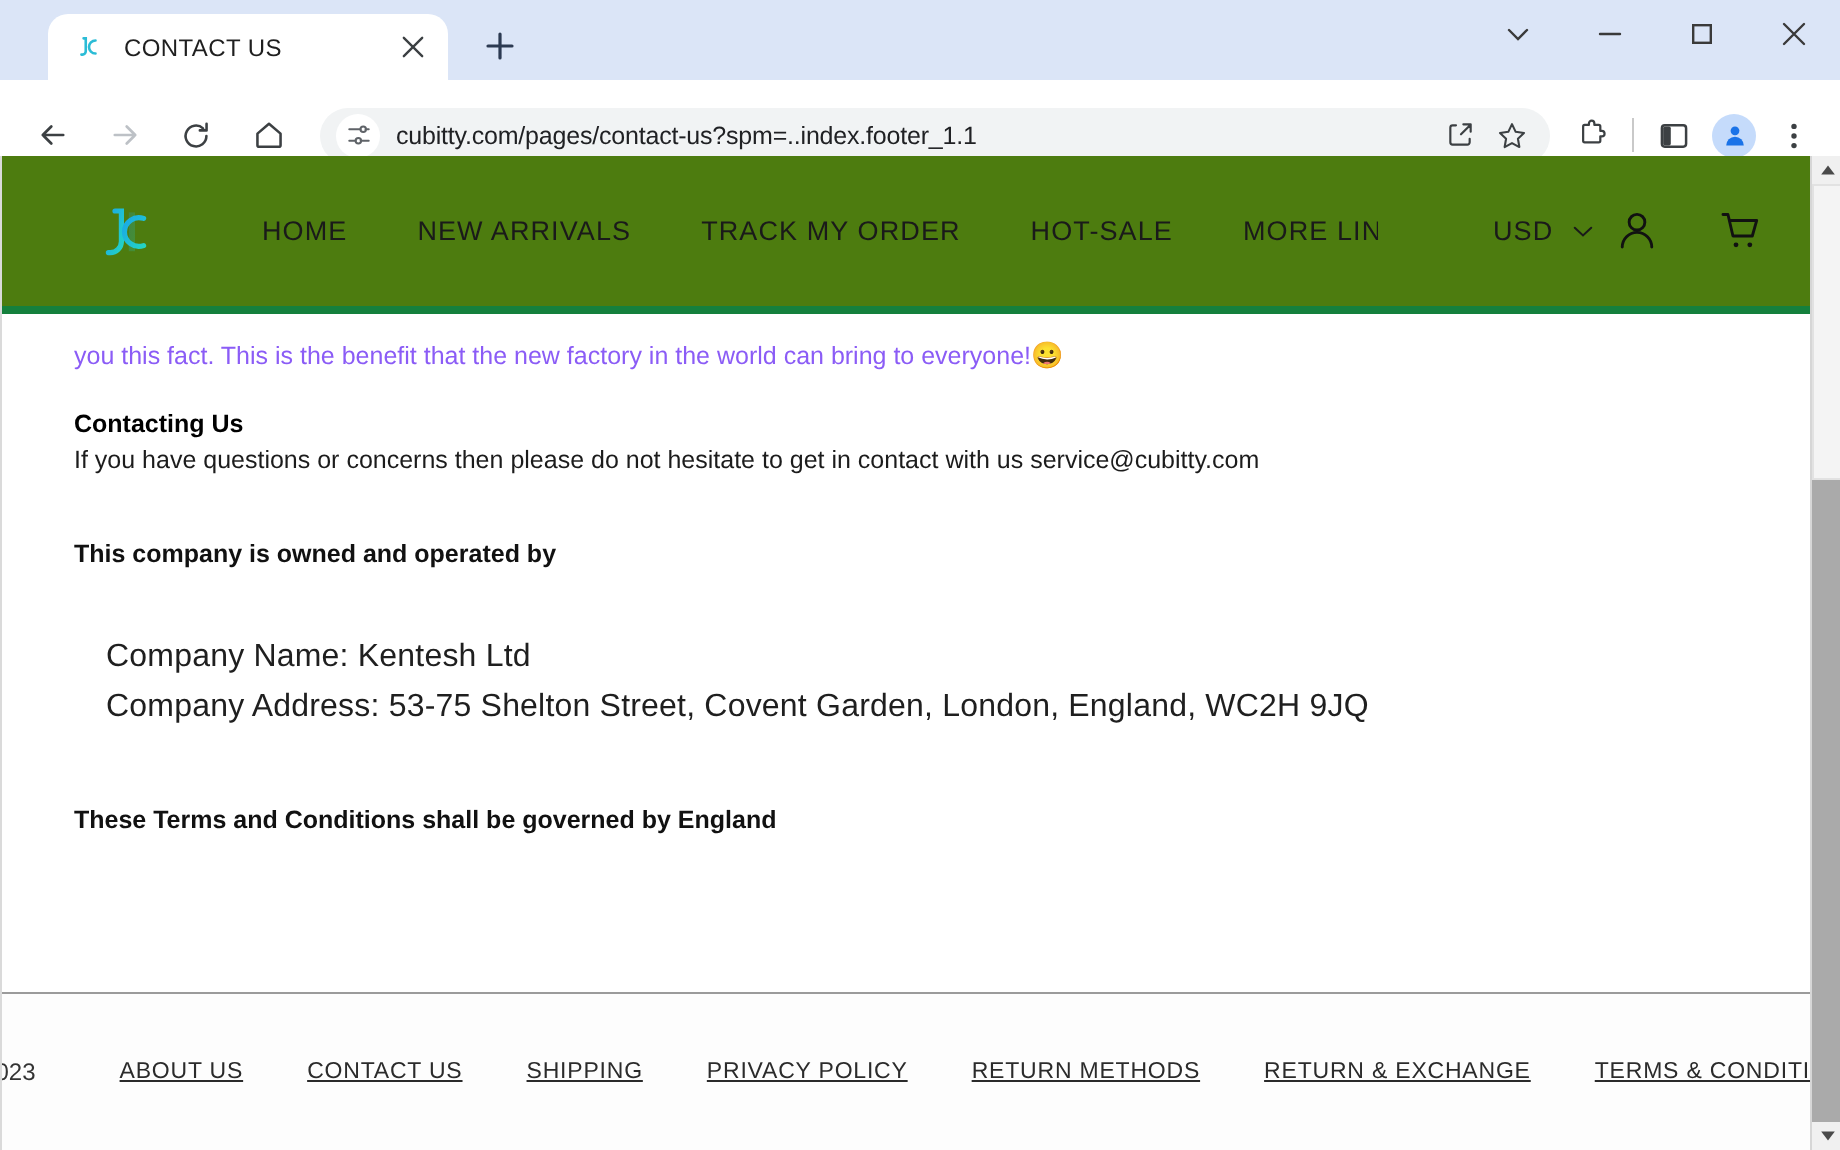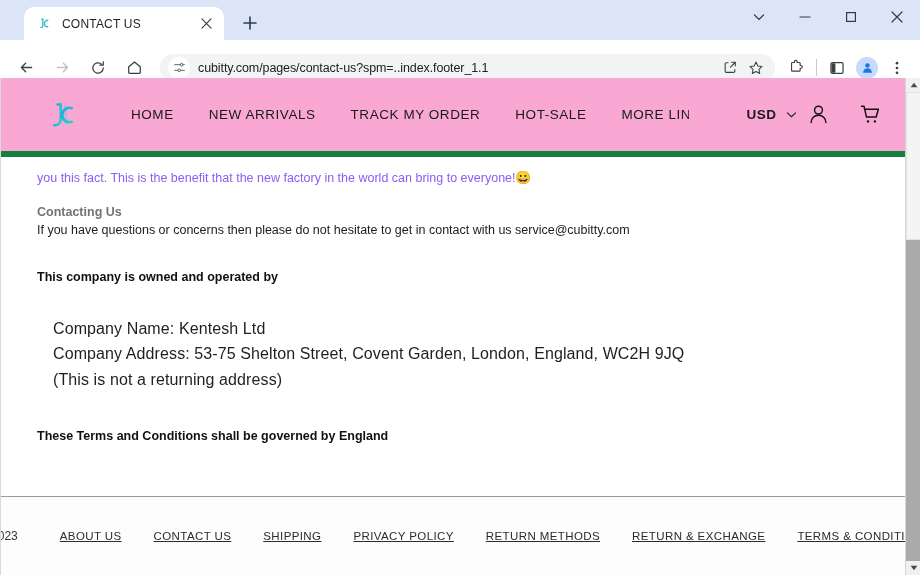--- a/index.html
+++ b/index.html
@@ -107,57 +107,57 @@
   }
   .page {
     position: absolute; left: 0; top: 0;
     width: 908px; height: 497px;
     background: #fff;
   }
 
   
   .site-header {
     height: 79px;
-    border-bottom: 6px solid #15803d;
+    border-bottom: 4px solid #15803d;
     display: flex; align-items: center;
     padding: 0 26px 0 44px;
-    background: #f9a8d4;
+    background: #4d7c0f;
   }
   .logo { width: 38px; height: 40px; display:flex; align-items:center; justify-content:center; }
   .nav {
     display: flex; align-items: center;
     margin-left: 48px;
     flex: 0 0 auto;
   }
   .nav-item {
     font-size: 13.5px; color: #1a1a1a;
     letter-spacing: .55px;
     margin-right: 35px;
     white-space: nowrap;
   }
   .nav-item.clipped {
     max-width: 68px; overflow: hidden;
   }
   .currency {
     display: flex; align-items: center;
     margin-left: 22px;
-    font-size: 13.5px; color: #1a1a1a; letter-spacing: .55px; font-weight: bold;
+    font-size: 13.5px; color: #1a1a1a; letter-spacing: .55px;
   }
   .hdr-right { margin-left: auto; display: flex; align-items: center; gap: 26px; }
   .hdr-icon { width: 26px; height: 26px; display:flex; align-items:center; justify-content:center; }
 
   
   .article { padding: 0 36px; }
   .para-tail {
     font-size: 12.5px; color: #8b5cf6;
     margin-top: 11px; line-height: 1.5;
   }
   .emoji { font-size: 13px; }
   .h-sub {
-    font-size: 12.5px; font-weight: bold; color: #737373;
+    font-size: 12.5px; font-weight: bold; color: #000000;
     margin-top: 17px;
   }
   .p-line {
     font-size: 12.5px; color: #1c1c1c; margin-top: 2px; line-height: 1.5;
   }
   .h-owned {
     font-size: 12.5px; font-weight: bold; color: #111;
     margin-top: 30px;
   }
   .company-block {
@@ -398,21 +398,20 @@
         </div>
 
         <div class="h-sub">Contacting Us</div>
         <div class="p-line">If you have questions or concerns then please do not hesitate to get in contact with us service@cubitty.com</div>
 
         <div class="h-owned">This company is owned and operated by</div>
 
         <div class="company-block">
           <div class="company-line">Company Name: Kentesh Ltd</div>
           <div class="company-line">Company Address: 53-75 Shelton Street, Covent Garden, London, England, WC2H 9JQ</div>
-          <div class="company-line">(This is not a returning address)</div>
         </div>
 
         <div class="governed">These Terms and Conditions shall be governed by England</div>
       </div>
 
       <div class="site-footer">
         <div class="footer-inner">
           <span class="copyright">© 2023</span>
           <span class="f-link">ABOUT US</span>
           <span class="f-link">CONTACT US</span>

